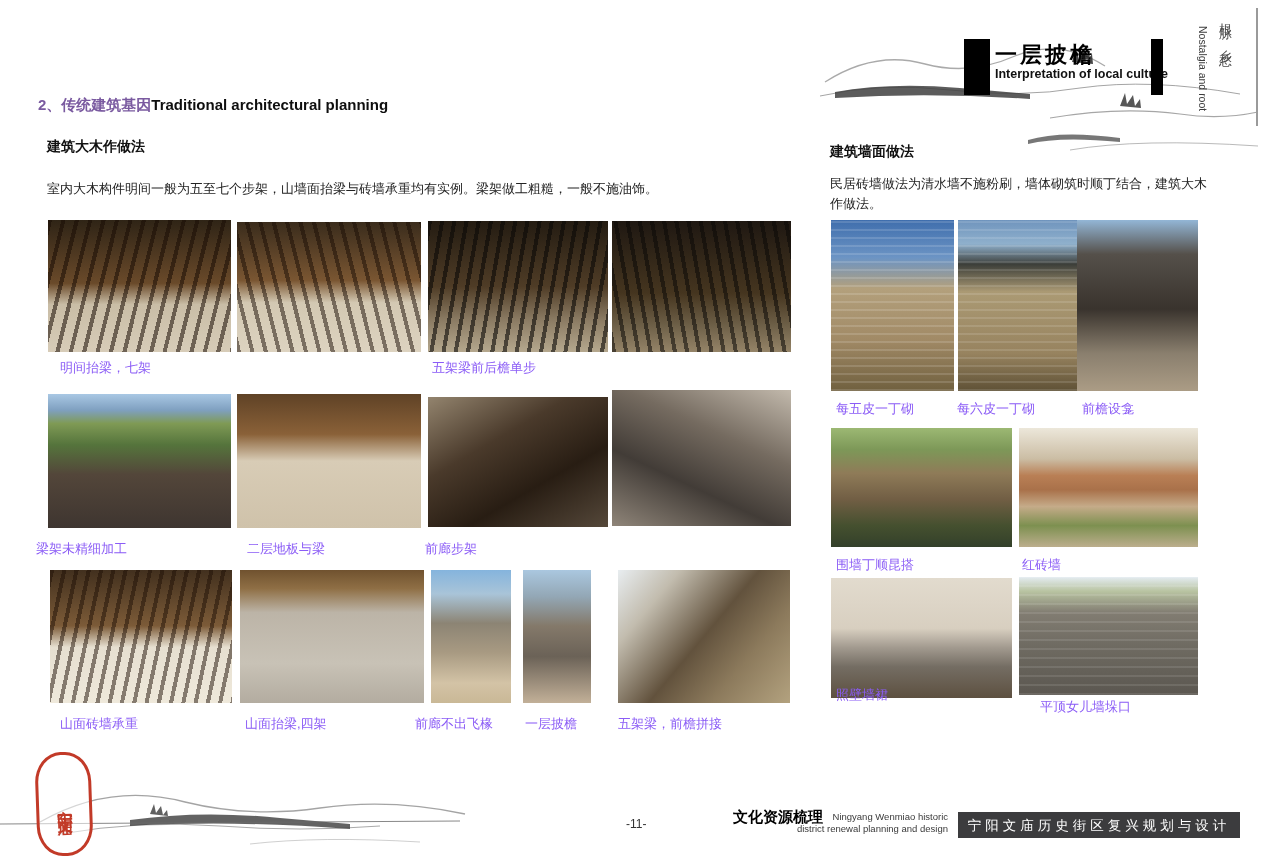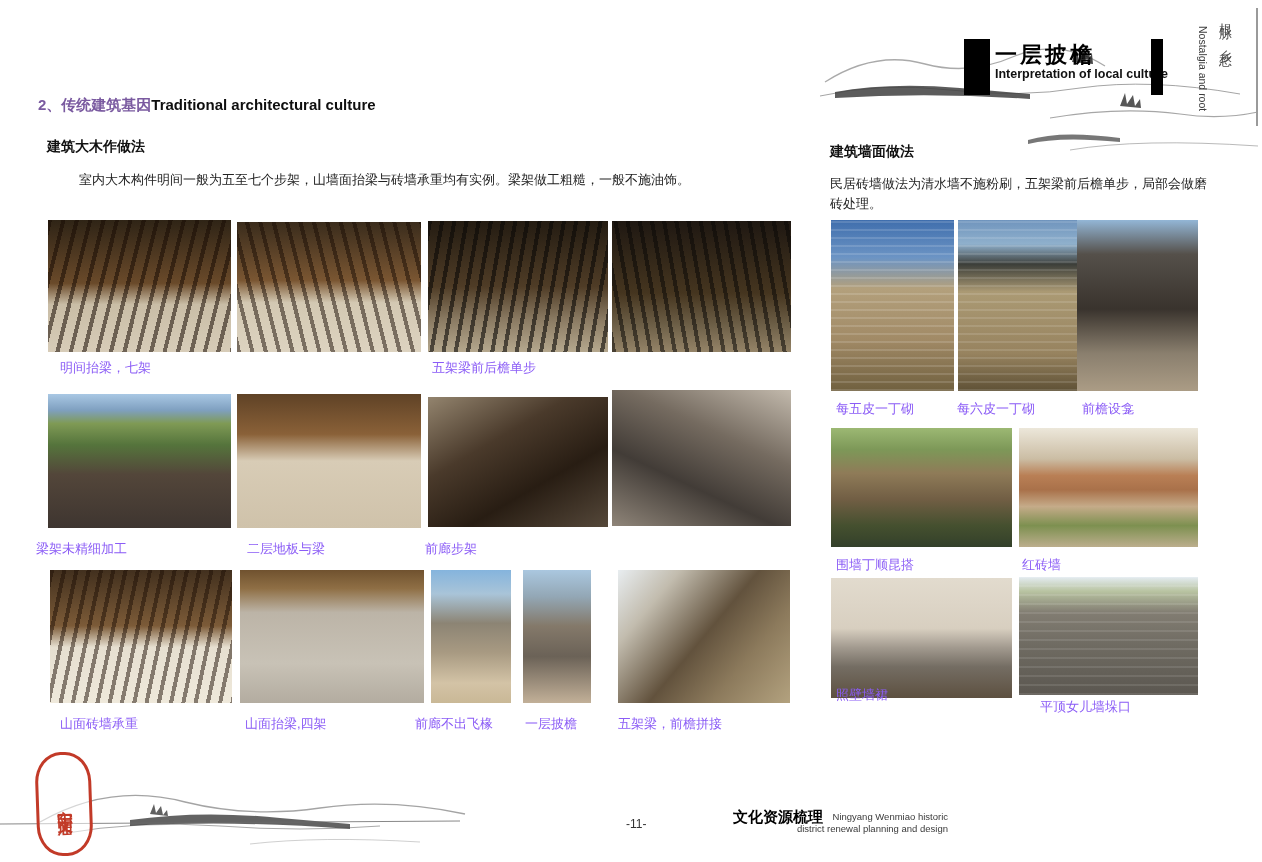--- a/index.html
+++ b/index.html
@@ -83,25 +83,25 @@
 
   <div class="hdr-bar" style="left:964px;top:39px;width:26px;height:56px;"></div>
   <div class="hdr-title">一层披檐</div>
   <div class="hdr-sub">Interpretation of local culture</div>
   <div class="hdr-bar" style="left:1151px;top:39px;width:12px;height:56px;"></div>
   <div class="v-cn">根脉·乡愁</div>
   <div class="v-en">Nostalgia and root</div>
   <div class="edge-line"></div>
 
   <div class="sec-title">
-    <span class="purple">2、</span><span class="purple">传统建筑基因</span><span class="black">Traditional architectural culture</span>
+    <span class="purple">2、</span><span class="purple">传统建筑基因</span><span class="black">Traditional architectural planning</span>
   </div>
 
   <div class="col-heading" style="left:47px;top:138px;">建筑大木作做法</div>
-  <div class="para" style="left:47px;top:170px;width:655px;margin-left:32px;">室内大木构件明间一般为五至七个步架，山墙面抬梁与砖墙承重均有实例。梁架做工粗糙，一般不施油饰。</div>
+  <div class="para" style="left:47px;top:179px;width:655px;">室内大木构件明间一般为五至七个步架，山墙面抬梁与砖墙承重均有实例。梁架做工粗糙，一般不施油饰。</div>
 
   <div class="photo v-roof1" style="left:48px;top:220px;width:183px;height:132px;"></div>
   <div class="photo v-roof2" style="left:237px;top:222px;width:184px;height:130px;"></div>
   <div class="photo v-roof3" style="left:428px;top:221px;width:180px;height:131px;"></div>
   <div class="photo v-roof4" style="left:612px;top:221px;width:179px;height:131px;"></div>
   <div class="caption" style="left:60px;top:359px;">明间抬梁，七架</div>
   <div class="caption" style="left:432px;top:359px;">五架梁前后檐单步</div>
 
   <div class="photo v-gable-tree" style="left:48px;top:394px;width:183px;height:134px;"></div>
   <div class="photo v-interior" style="left:237px;top:394px;width:184px;height:134px;"></div>
@@ -116,21 +116,21 @@
   <div class="photo v-alley" style="left:431px;top:570px;width:80px;height:133px;"></div>
   <div class="photo v-housesky" style="left:523px;top:570px;width:68px;height:133px;"></div>
   <div class="photo v-collapsed" style="left:618px;top:570px;width:172px;height:133px;"></div>
   <div class="caption" style="left:60px;top:715px;">山面砖墙承重</div>
   <div class="caption" style="left:245px;top:715px;">山面抬梁,四架</div>
   <div class="caption" style="left:415px;top:715px;">前廊不出飞椽</div>
   <div class="caption" style="left:525px;top:715px;">一层披檐</div>
   <div class="caption" style="left:618px;top:715px;">五架梁，前檐拼接</div>
 
   <div class="col-heading" style="left:830px;top:143px;">建筑墙面做法</div>
-  <div class="para" style="left:830px;top:174px;width:384px;">民居砖墙做法为清水墙不施粉刷，五架梁前后檐单步，局部会做磨砖处理。</div>
+  <div class="para" style="left:830px;top:174px;width:384px;">民居砖墙做法为清水墙不施粉刷，墙体砌筑时顺丁结合，建筑大木作做法。</div>
 
   <div class="photo v-brickgable1" style="left:831px;top:220px;width:123px;height:171px;"></div>
   <div class="photo v-brickgable2" style="left:958px;top:220px;width:119px;height:171px;"></div>
   <div class="photo v-darkalley" style="left:1077px;top:220px;width:121px;height:171px;"></div>
   <div class="caption" style="left:836px;top:400px;">每五皮一丁砌</div>
   <div class="caption" style="left:957px;top:400px;">每六皮一丁砌</div>
   <div class="caption" style="left:1082px;top:400px;">前檐设龛</div>
 
   <div class="photo v-walltrees" style="left:831px;top:428px;width:181px;height:119px;"></div>
   <div class="photo v-redhouses" style="left:1019px;top:428px;width:179px;height:119px;"></div>
@@ -154,14 +154,15 @@
   <div class="seal">
     <span class="seal-text">宁阳文庙</span>
   </div>
 
   <div class="page-num">-11-</div>
   <div class="foot-cn">文化资源梳理</div>
   <div class="foot-en">
     <div>Ningyang Wenmiao historic</div>
     <div>district renewal planning and design</div>
   </div>
+  <div class="foot-banner">宁阳文庙历史街区复兴规划与设计</div>
 
 </div>
 
 </body></html>

